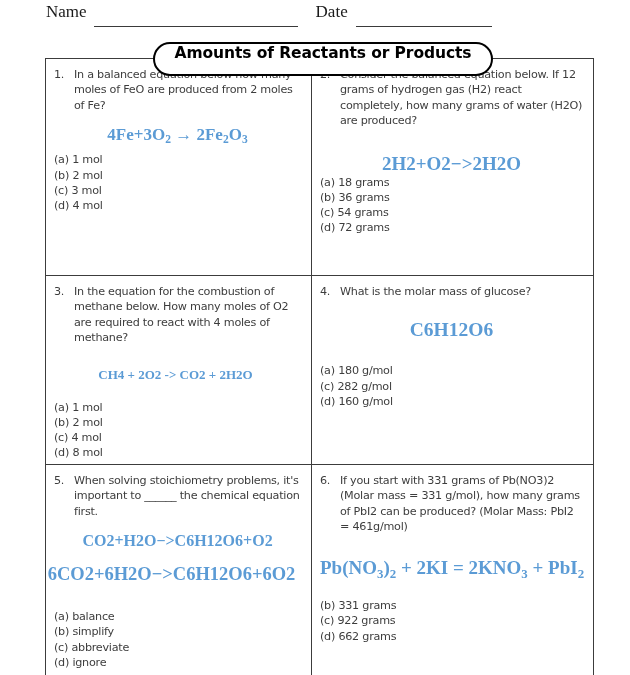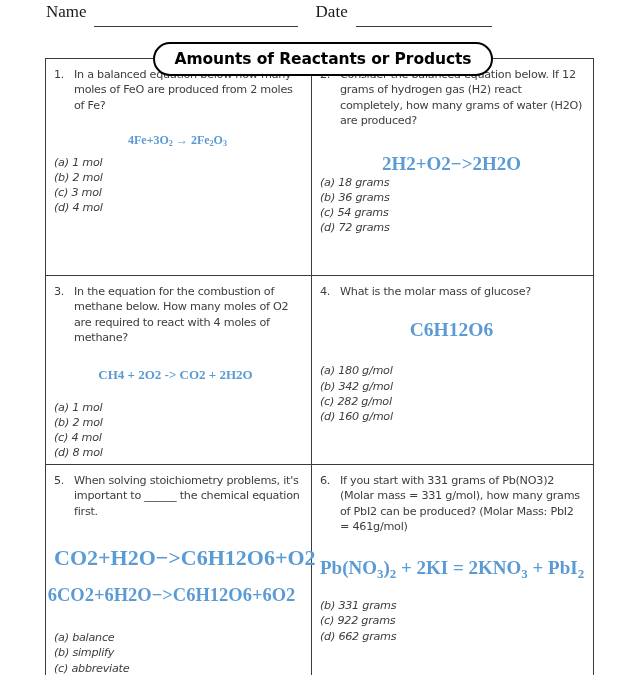--- a/index.html
+++ b/index.html
@@ -49,21 +49,21 @@
     position: absolute;
     left: 153px;
     top: 42px;
     width: 340px;
     height: 34px;
     border: 2.1px solid #000000;
     border-radius: 17px;
     background: #ffffff;
     z-index: 5;
     display: flex;
-    align-items: center;
+    align-items: flex-start;
     justify-content: center;
     box-sizing: border-box;
   }
   .title-pill-text {
     font-family: "DejaVu Sans", sans-serif;
     font-weight: bold;
     font-size: 15.5px;
     color: #000000;
     letter-spacing: -0.1px;
     white-space: nowrap;
@@ -124,36 +124,35 @@
     font-family: "Liberation Serif", serif;
     font-weight: bold;
     color: #5b9bd5;
     text-align: center;
     white-space: nowrap;
   }
   .eq sub {
     font-size: 0.68em;
     vertical-align: -0.28em;
   }
-  .eq-q1 { font-size: 12px; margin-top: 20px; }
+  .eq-q1 { font-size: 17px; margin-top: 12px; }
   .eq-q2 { font-size: 19px; margin-top: 24px; }
   .eq-q3 { font-size: 13px; margin-top: 21px; margin-left: -4px; }
   .eq-q4 { font-size: 19.5px; margin-top: 20px; }
-  .eq-q5a { font-size: 22px; margin-top: 26px; }
+  .eq-q5a { font-size: 16px; margin-top: 13px; }
   .eq-q5b { font-size: 18.5px; margin-top: 14px; margin-left: -12px; }
   .eq-q6 { font-size: 19px; margin-top: 22px; }
 
   
   .opts {
     font-family: "DejaVu Sans", sans-serif;
     font-size: 11.2px;
     line-height: 15.2px;
     color: #3d3d3d;
     letter-spacing: -0.25px;
-    font-style: italic;
   }
   .opts.m1 { margin-top: 6px; }
   .opts.m2 { }
   .opts.m3 { margin-top: 17px; }
   .opts.m4 { margin-top: 22px; }
   .opts.m5 { margin-top: 24px; }
   .opts.m6 { margin-top: 17px; }
   .opt-line { white-space: nowrap; }
 </style>
 </head>
@@ -216,21 +215,20 @@
       </div>
     </div>
     <div class="t-cell right">
       <div class="q-body">
         <span class="q-num">4.</span>
         <span class="q-text">What is the molar mass of glucose?</span>
       </div>
       <div class="eq eq-q4">C6H12O6</div>
       <div class="opts m4">
         <div class="opt-line">(a) 180 g/mol</div>
-        <div class="opt-line">(b) 342 g/mol</div>
         <div class="opt-line">(c) 282 g/mol</div>
         <div class="opt-line">(d) 160 g/mol</div>
       </div>
     </div>
   </div>
 
   <div class="t-row r3">
     <div class="t-cell left">
       <div class="q-body">
         <span class="q-num">5.</span>

